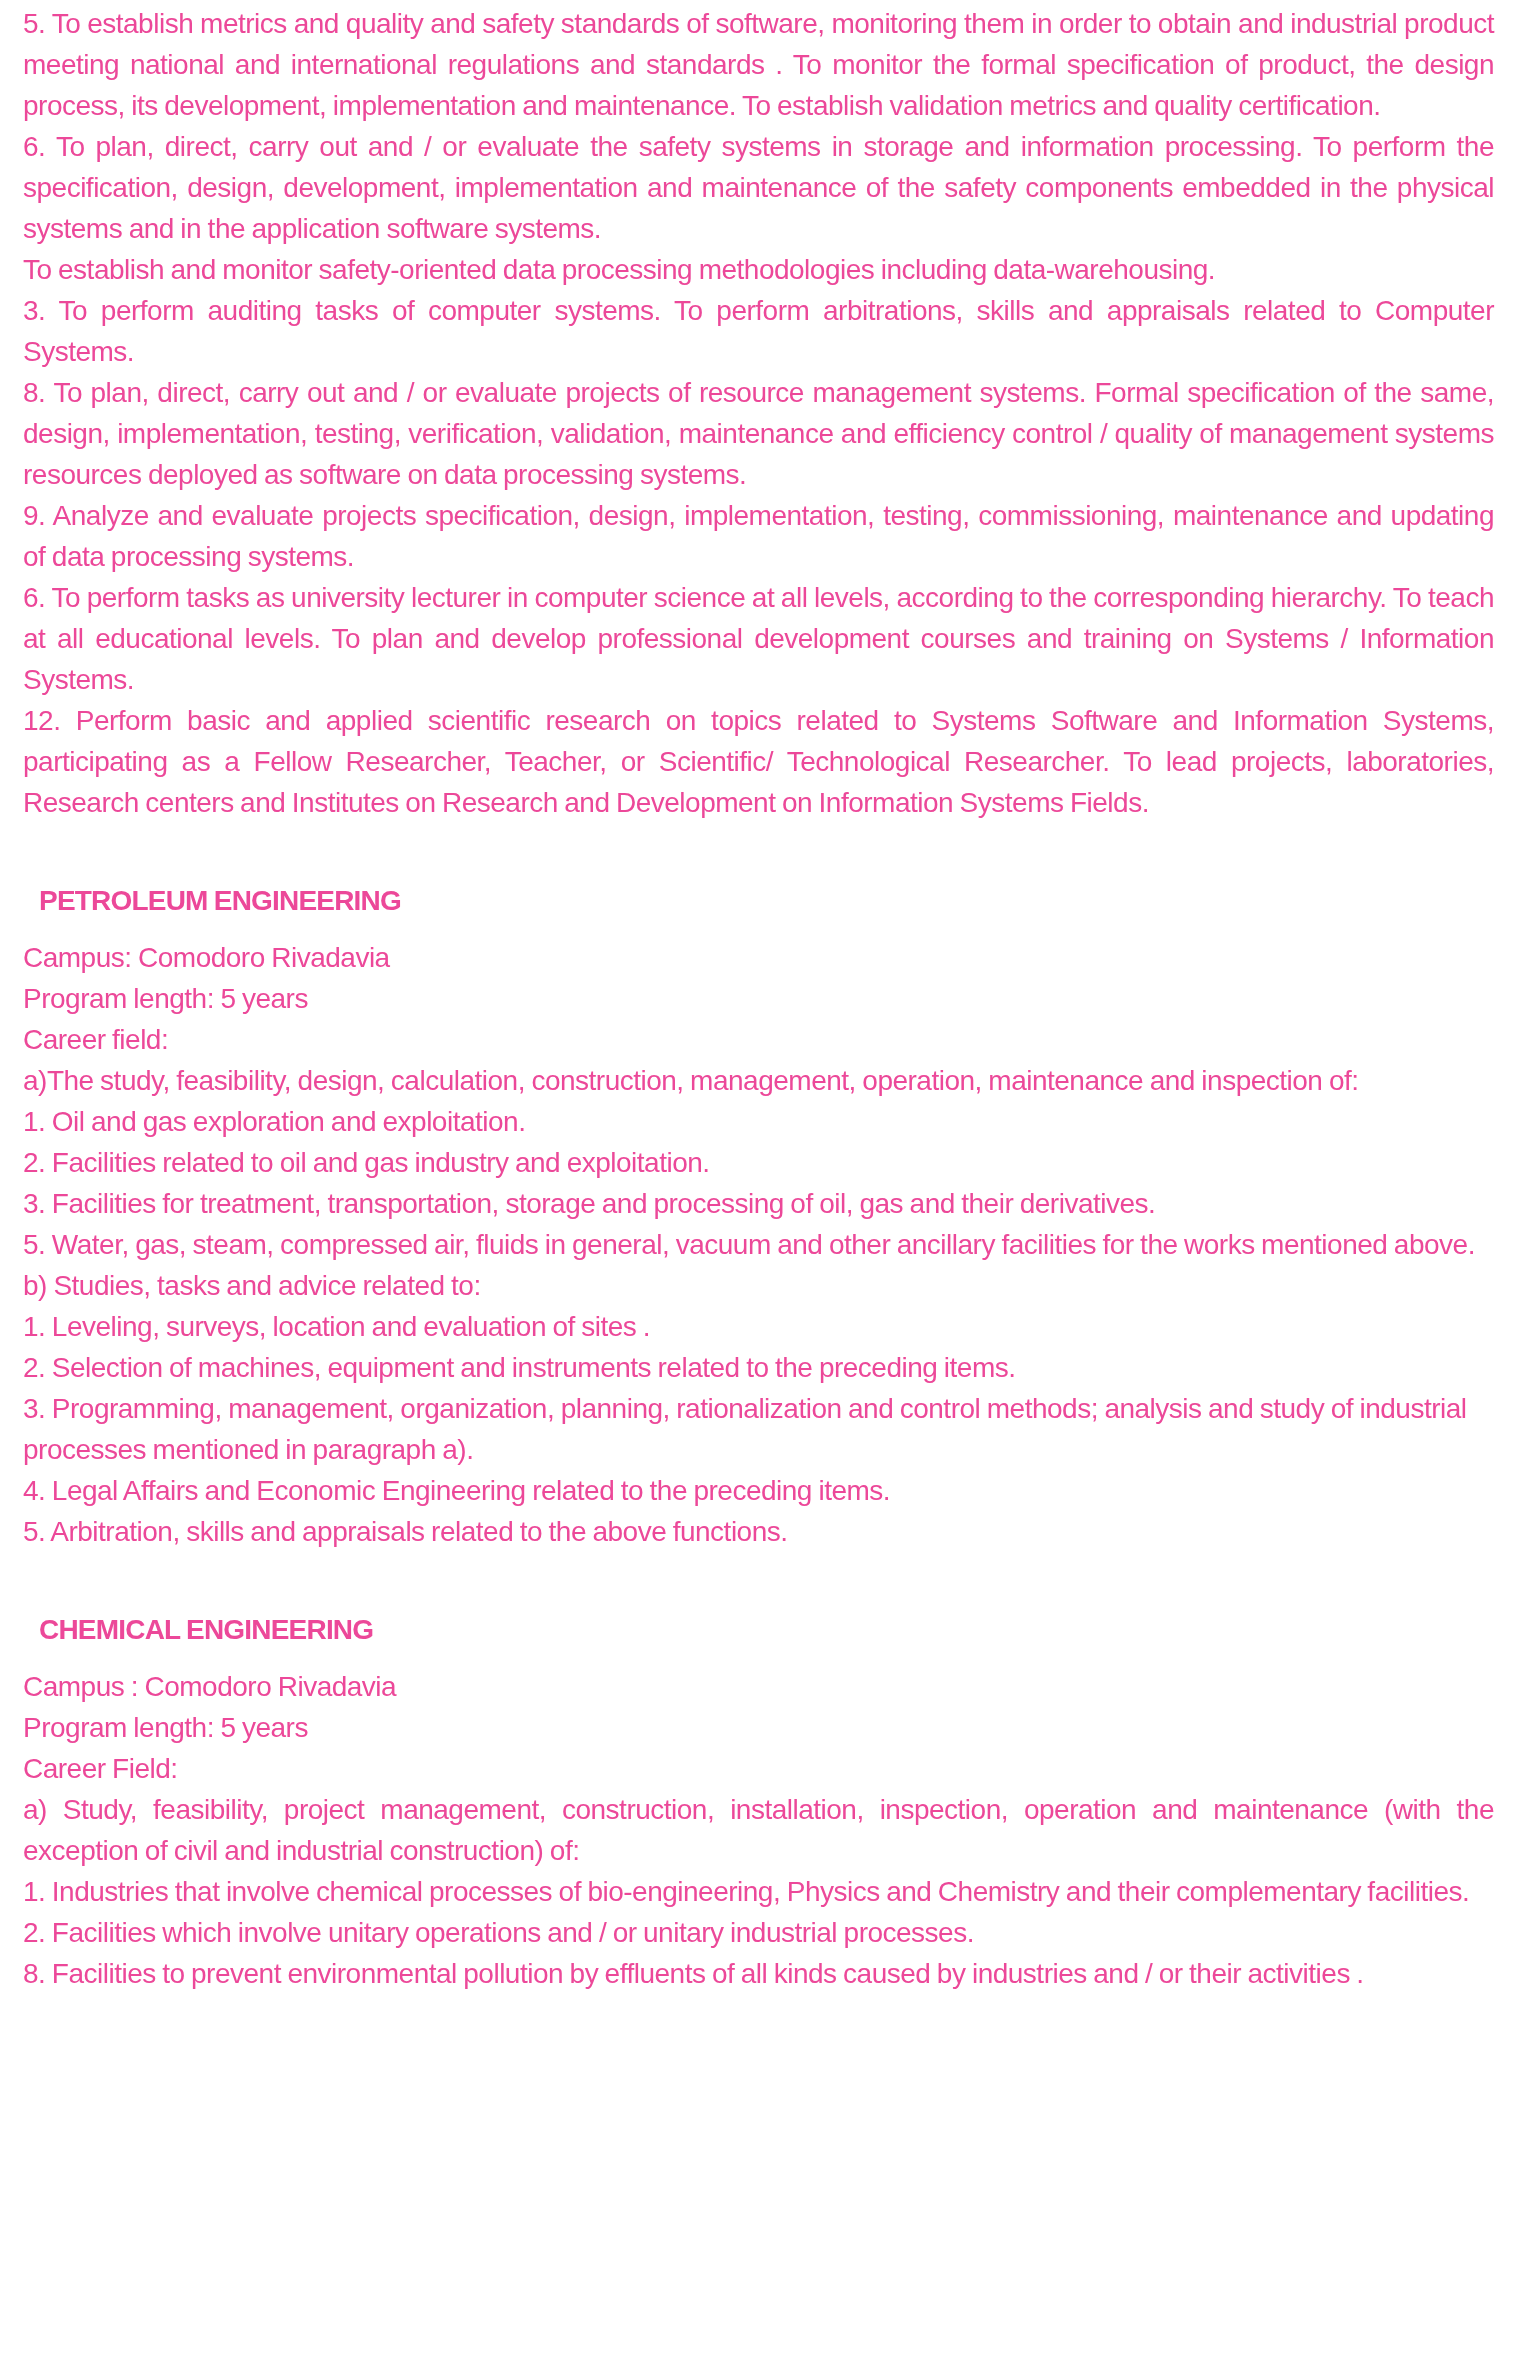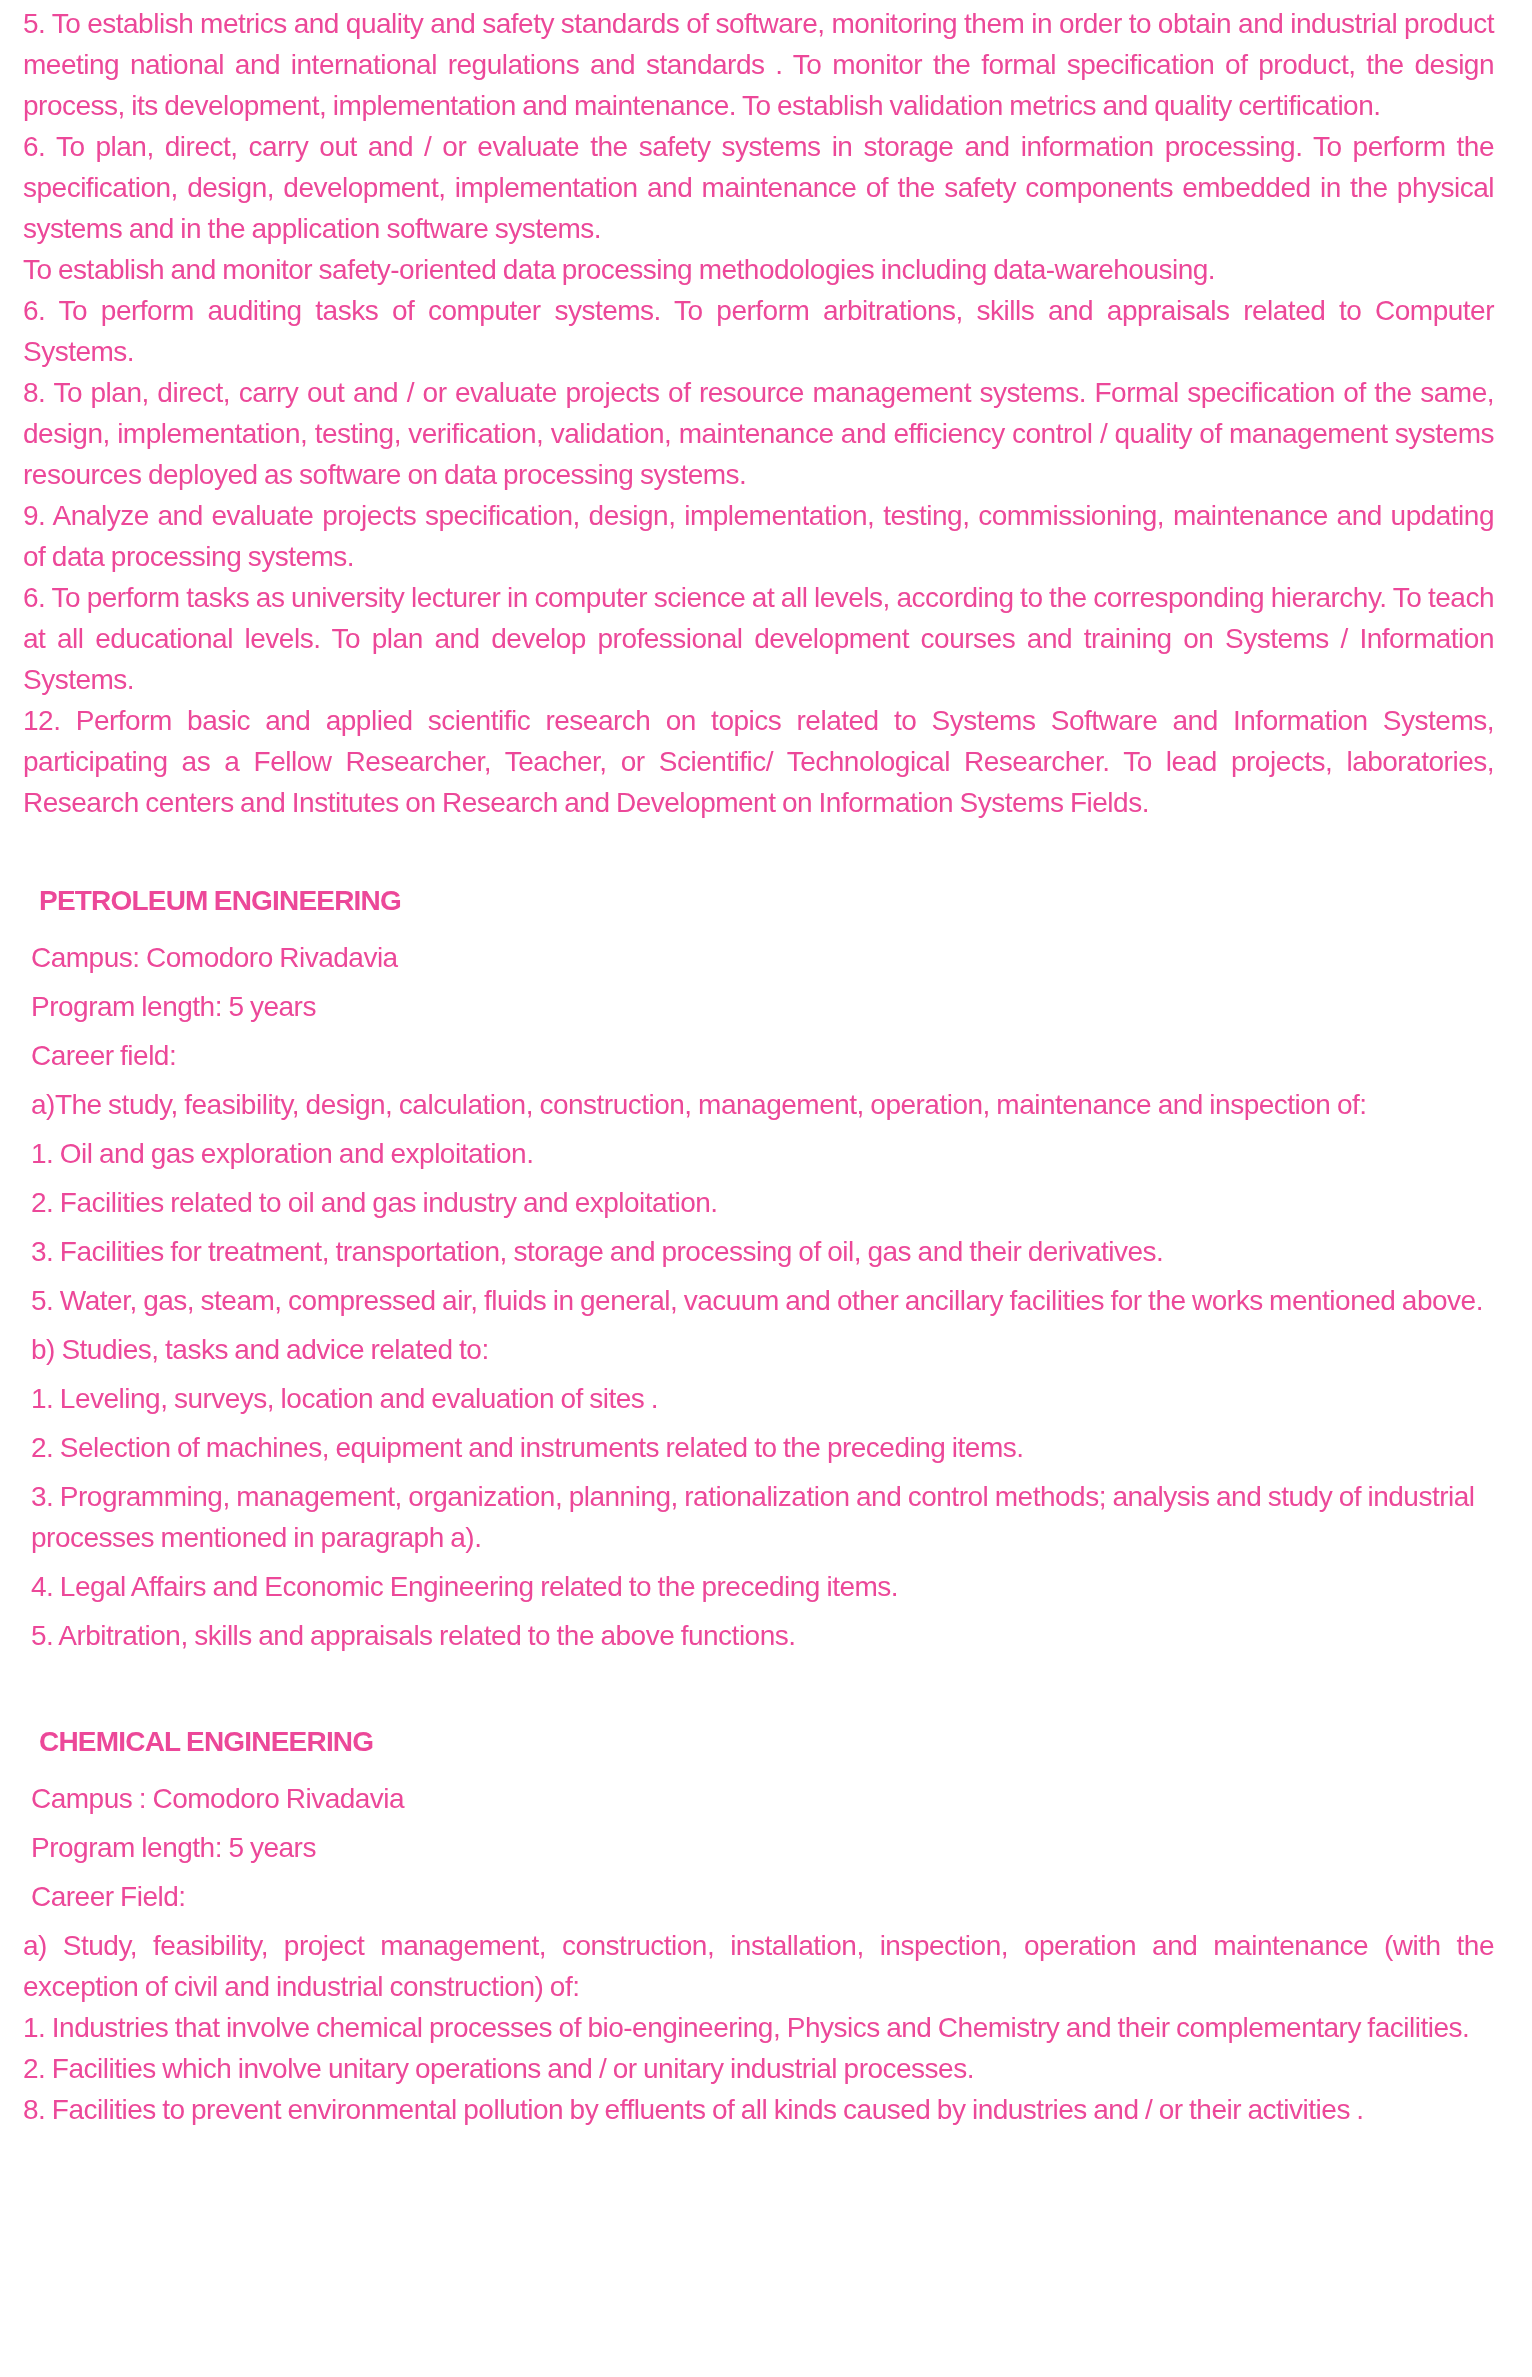--- a/index.html
+++ b/index.html
@@ -9,34 +9,34 @@
     padding: 3.2px 39px 0 23px;
     width: 1533px;
     font-family: "Liberation Sans", sans-serif;
     font-size: 28px;
     line-height: 41px;
     color: #ec4899;
     letter-spacing: -0.5px;
     word-spacing: -0.8px;
   }
   .para { margin: 0; text-align: justify; text-align-last: left; }
-  .line { margin: 8px; text-align: left; }
+  .line { margin: 0; text-align: left; }
   .heading { font-weight: bold; margin: 16px; letter-spacing: -0.8px; }
   .gap { height: 41px; }
 </style>
 </head>
 <body>
 
 <div class="page">
 
   <section>
     <p class="para">5. To establish metrics and quality and safety standards  of software, monitoring them in order to obtain and industrial product meeting national and international regulations and standards   . To monitor the formal specification of product, the design process,  its  development, implementation and maintenance. To establish validation metrics and quality certification.</p>
     <p class="para">6. To plan, direct, carry out  and / or evaluate the safety systems in storage and information processing. To perform the specification, design, development, implementation and maintenance of the safety components embedded in the physical systems and in the application software systems.</p>
     <p class="para">To establish and monitor safety-oriented data processing methodologies including data-warehousing.</p>
-    <p class="para">6. To perform auditing tasks  of computer systems. To perform arbitrations, skills and appraisals related to Computer Systems.</p>
+    <p class="para">3. To perform auditing tasks  of computer systems. To perform arbitrations, skills and appraisals related to Computer Systems.</p>
     <p class="para">8. To plan, direct, carry out and / or evaluate projects of resource management systems. Formal specification of the same, design, implementation, testing, verification, validation, maintenance and efficiency control / quality of management systems resources deployed as software on data processing systems.</p>
     <p class="para">9. Analyze and evaluate projects specification, design, implementation, testing, commissioning, maintenance and updating of data processing systems.</p>
     <p class="para">6. To perform tasks as university lecturer in computer science at all levels, according to the corresponding hierarchy. To teach  at all educational levels. To plan and develop professional development courses and training on  Systems / Information Systems.</p>
     <p class="para">12. Perform basic  and applied scientific research on topics related to Systems Software and Information Systems, participating as a Fellow Researcher, Teacher, or Scientific/ Technological Researcher. To lead projects, laboratories, Research centers and Institutes on Research and Development on Information Systems Fields.</p>
   </section>
 
   <div class="gap"></div>
 
   <section>
     <p class="heading">PETROLEUM ENGINEERING</p>

